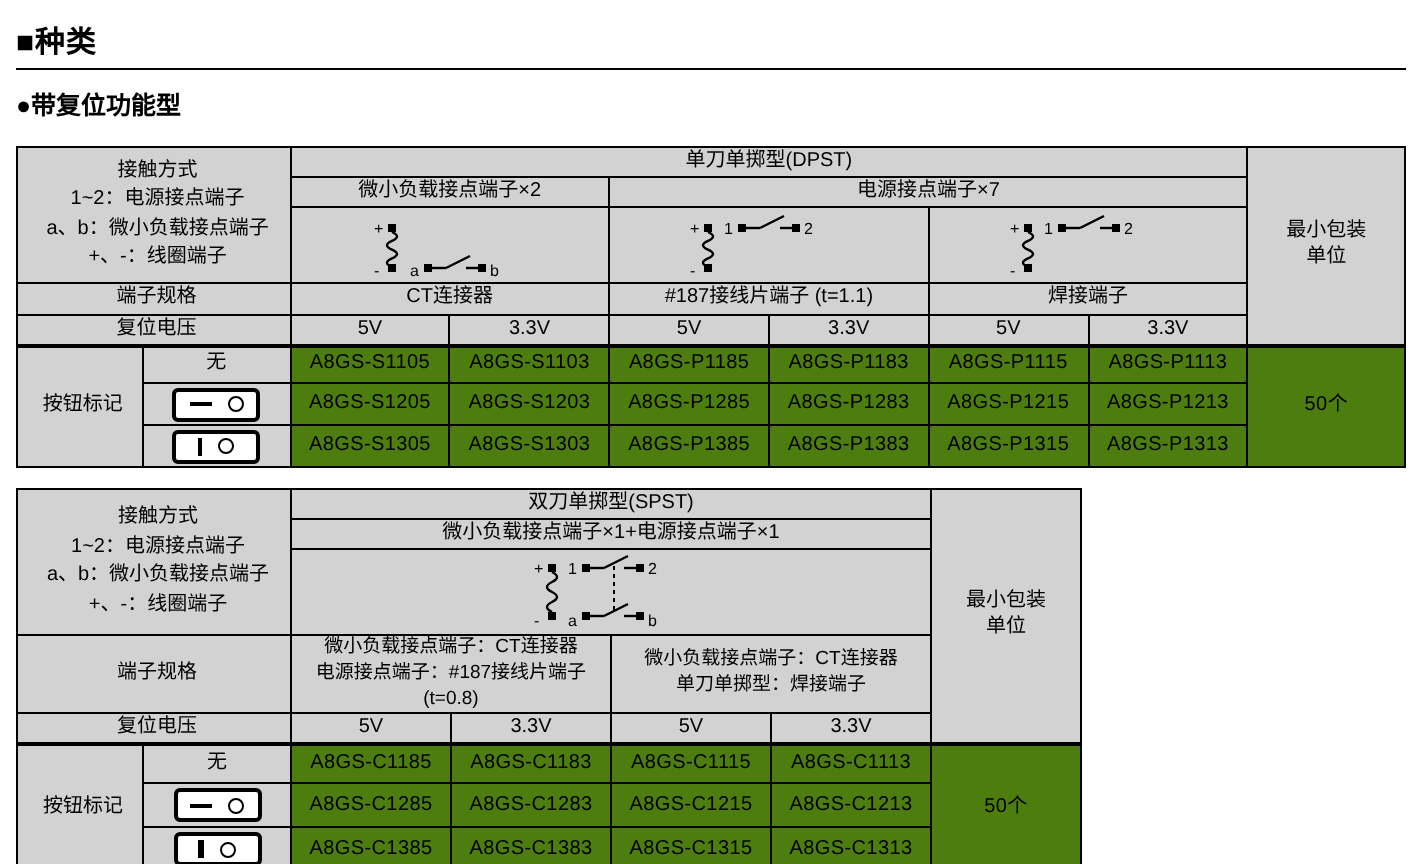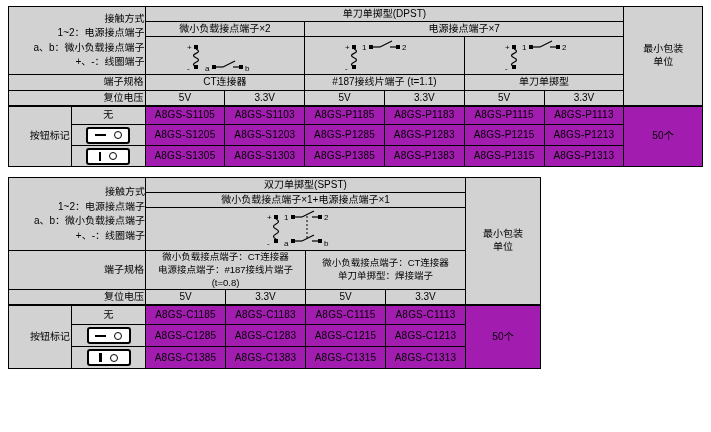--- a/index.html
+++ b/index.html
@@ -15,23 +15,23 @@
   .subsection-title{font-size:12.5px;font-weight:bold;margin:2px 0 12px 0;}
   table.spec-table{
     border-collapse:collapse;table-layout:fixed;
     border:1.5px solid #000;margin:0 0 10px 0;
   }
   td{
     border:1px solid #000;font-size:10px;text-align:center;vertical-align:middle;
     padding:0 1px;overflow:hidden;line-height:1.25;
   }
   .hdr{background:#d2d2d2;}
-  .tl{text-align:right;padding-left:4px;}
-  .contact-block{text-align:right;padding:2px 0 2px 4px;line-height:1.45;font-size:10px;margin-left:36px;}
-  .part{background:#a21caf;font-size:10px;letter-spacing:.2px;}
+  .tl{text-align:center;padding-left:4px;}
+  .contact-block{text-align:center;padding:2px 0 2px 4px;line-height:1.45;font-size:10px;margin-left:36px;}
+  .part{background:#4d7c0f;font-size:10px;letter-spacing:.2px;}
   .prewrap{white-space:pre-line;}
   .spec2{font-size:9.5px;line-height:1.35;}
   tr.body-sep td{border-top:2px solid #000;}
   
   .mark-box{
     display:inline-flex;align-items:center;justify-content:center;gap:8px;
     width:40px;height:13px;border:2px solid #000;border-radius:3px;background:#fff;
     vertical-align:middle;
   }
   .mark-dash{width:11px;height:2.5px;background:#000;}
@@ -42,20 +42,22 @@
   svg.circ text{font-size:8px;fill:#000;font-family:"Liberation Sans","DejaVu Sans",sans-serif;}
   svg.circ rect{fill:#000;}
   svg.circ line,svg.circ path{stroke:#000;stroke-width:1.2;fill:none;}
   svg.circ line.dotted{stroke-dasharray:2,2;stroke-width:1;}
 </style>
 </head>
 <body>
 
 <div class="content">
 
+  <div class="section-title">■种类</div>
+  <div class="subsection-title">●带复位功能型</div>
 
   <table class="spec-table">
     <colgroup>
       <col style="width:63px">
         <col style="width:74px">
       <col style="width:80px">
         <col style="width:80px">
         <col style="width:80px">
       <col style="width:80px">
         <col style="width:80px">
@@ -125,21 +127,21 @@
           <path d="M15,11 q5,2.2 0,4.4 q-5,2.2 0,4.4 q5,2.2 0,4.4 q-5,2.2 0,4.4"></path>
           <rect x="13" y="27" width="4" height="4"></rect>
           <text x="6" y="33">-</text>
         </svg>
       </td>
     </tr>
     <tr style="height:16px">
       <td colspan="2" class="hdr tl">端子规格</td>
       <td colspan="2" class="hdr">CT连接器</td>
       <td colspan="2" class="hdr">#187接线片端子 (t=1.1)</td>
-      <td colspan="2" class="hdr">单刀单掷型</td>
+      <td colspan="2" class="hdr">焊接端子</td>
     </tr>
     <tr style="height:15px">
       <td colspan="2" class="hdr tl">复位电压</td>
       <td class="hdr">5V</td>
       <td class="hdr">3.3V</td>
       <td class="hdr">5V</td>
       <td class="hdr">3.3V</td>
       <td class="hdr">5V</td>
       <td class="hdr">3.3V</td>
     </tr>

